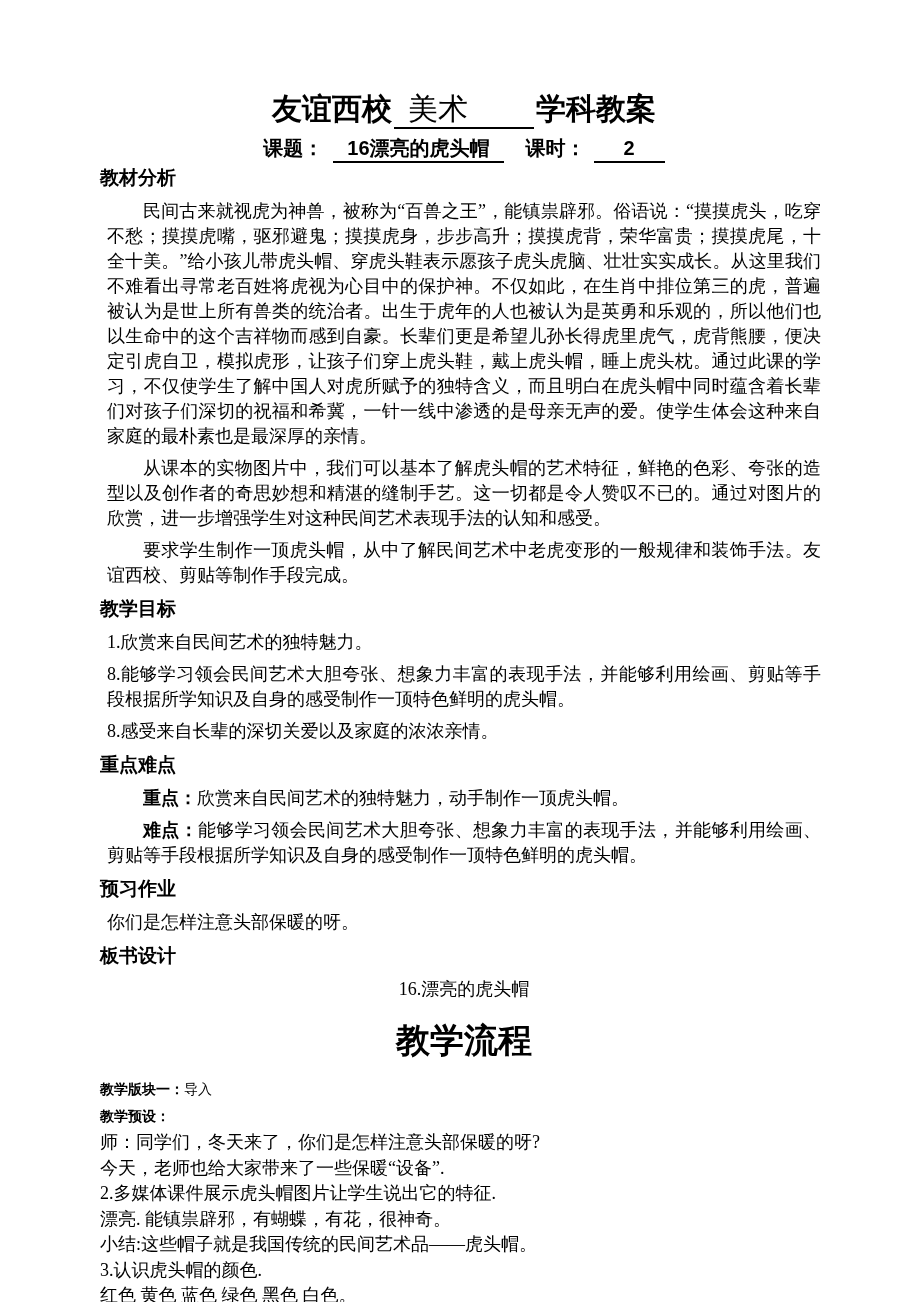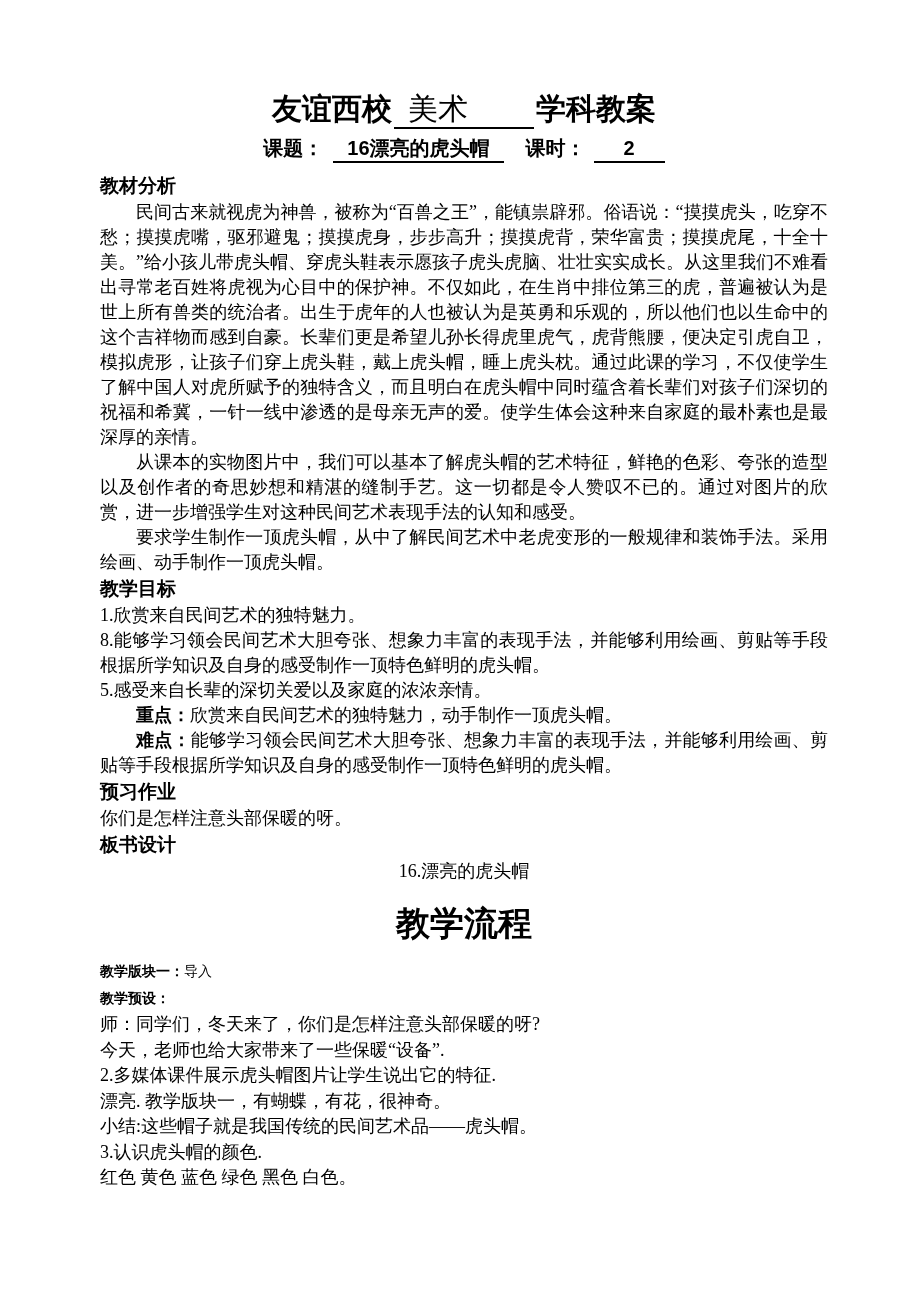--- a/index.html
+++ b/index.html
@@ -56,42 +56,42 @@
     margin-left: 8px;
   }
   
   .h-black {
     font-family: "Liberation Sans", sans-serif;
     font-weight: bold;
     font-size: 19px;
     line-height: 28px;
     margin: 0;
   }
-  .ma-heading { margin-top: 8px; }
+  .ma-heading { margin-top: 0; }
   
   .body-p {
     font-size: 18px;
     line-height: 25px;
-    margin: 0;
+    margin: 7px;
     text-align: justify;
   }
   .indent { text-indent: 2em; }
   .bold-label {
     font-family: "Liberation Sans", sans-serif;
     font-weight: bold;
   }
   .centered { text-align: center; text-indent: 0; }
   
   .process-title {
     text-align: center;
     font-weight: bold;
     font-size: 34px;
     line-height: 50px;
     margin: 14px 0 10px 0;
-    font-family: Liberation Sans, sans-serif;
+    font-family: Liberation Serif, serif;
   }
   .flow-head {
     font-size: 14px;
     line-height: 26px;
     margin: 0;
   }
   .flow-line {
     font-size: 18px;
     line-height: 25.5px;
     margin: 0;
@@ -106,27 +106,28 @@
     <span>友谊西校</span><span class="subject">美术</span><span>学科教案</span>
   </div>
 
   <div class="course-line">
     <span>课题：</span><span class="u-topic">16漂亮的虎头帽</span><span class="period-label">课时：</span><span class="u-period">2</span>
   </div>
 
   <h2 class="h-black ma-heading">教材分析</h2>
   <p class="body-p indent">民间古来就视虎为神兽，被称为“百兽之王”，能镇祟辟邪。俗语说：“摸摸虎头，吃穿不愁；摸摸虎嘴，驱邪避鬼；摸摸虎身，步步高升；摸摸虎背，荣华富贵；摸摸虎尾，十全十美。”给小孩儿带虎头帽、穿虎头鞋表示愿孩子虎头虎脑、壮壮实实成长。从这里我们不难看出寻常老百姓将虎视为心目中的保护神。不仅如此，在生肖中排位第三的虎，普遍被认为是世上所有兽类的统治者。出生于虎年的人也被认为是英勇和乐观的，所以他们也以生命中的这个吉祥物而感到自豪。长辈们更是希望儿孙长得虎里虎气，虎背熊腰，便决定引虎自卫，模拟虎形，让孩子们穿上虎头鞋，戴上虎头帽，睡上虎头枕。通过此课的学习，不仅使学生了解中国人对虎所赋予的独特含义，而且明白在虎头帽中同时蕴含着长辈们对孩子们深切的祝福和希冀，一针一线中渗透的是母亲无声的爱。使学生体会这种来自家庭的最朴素也是最深厚的亲情。</p>
   <p class="body-p indent">从课本的实物图片中，我们可以基本了解虎头帽的艺术特征，鲜艳的色彩、夸张的造型以及创作者的奇思妙想和精湛的缝制手艺。这一切都是令人赞叹不已的。通过对图片的欣赏，进一步增强学生对这种民间艺术表现手法的认知和感受。</p>
-  <p class="body-p indent">要求学生制作一顶虎头帽，从中了解民间艺术中老虎变形的一般规律和装饰手法。采用绘画、动手制作一顶虎头帽。</p>
+  <p class="body-p indent">要求学生制作一顶虎头帽，从中了解民间艺术中老虎变形的一般规律和装饰手法。友谊西校、剪贴等制作手段完成。</p>
 
   <h2 class="h-black">教学目标</h2>
   <p class="body-p">1.欣赏来自民间艺术的独特魅力。</p>
   <p class="body-p">8.能够学习领会民间艺术大胆夸张、想象力丰富的表现手法，并能够利用绘画、剪贴等手段根据所学知识及自身的感受制作一顶特色鲜明的虎头帽。</p>
-  <p class="body-p">5.感受来自长辈的深切关爱以及家庭的浓浓亲情。</p>
+  <p class="body-p">8.感受来自长辈的深切关爱以及家庭的浓浓亲情。</p>
 
+  <h2 class="h-black">重点难点</h2>
   <p class="body-p indent">
     <span class="bold-label">重点：</span><span>欣赏来自民间艺术的独特魅力，动手制作一顶虎头帽。</span>
   </p>
   <p class="body-p indent">
     <span class="bold-label">难点：</span><span>能够学习领会民间艺术大胆夸张、想象力丰富的表现手法，并能够利用绘画、剪贴等手段根据所学知识及自身的感受制作一顶特色鲜明的虎头帽。</span>
   </p>
 
   <h2 class="h-black">预习作业</h2>
   <p class="body-p">你们是怎样注意头部保暖的呀。</p>
 
@@ -138,18 +139,18 @@
   <p class="flow-head">
     <span class="bold-label">教学版块一：</span><span>导入</span>
   </p>
   <p class="flow-head">
     <span class="bold-label">教学预设：</span>
   </p>
 
   <p class="flow-line">师：同学们，冬天来了，你们是怎样注意头部保暖的呀?</p>
   <p class="flow-line">今天，老师也给大家带来了一些保暖“设备”.</p>
   <p class="flow-line">2.多媒体课件展示虎头帽图片让学生说出它的特征.</p>
-  <p class="flow-line">漂亮. 教学版块一，有蝴蝶，有花，很神奇。</p>
+  <p class="flow-line">漂亮. 能镇祟辟邪，有蝴蝶，有花，很神奇。</p>
   <p class="flow-line">小结:这些帽子就是我国传统的民间艺术品——虎头帽。</p>
   <p class="flow-line">3.认识虎头帽的颜色.</p>
   <p class="flow-line">红色 黄色 蓝色 绿色 黑色 白色。</p>
 
 </div>
 
 </body></html>

